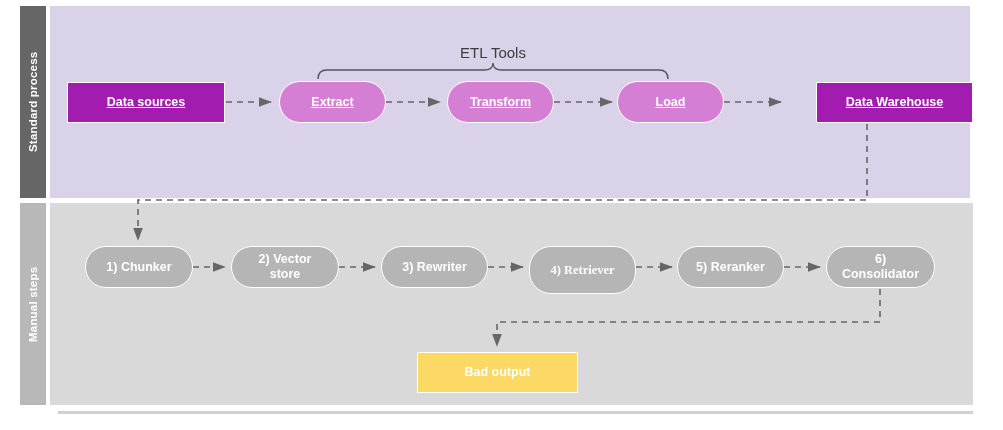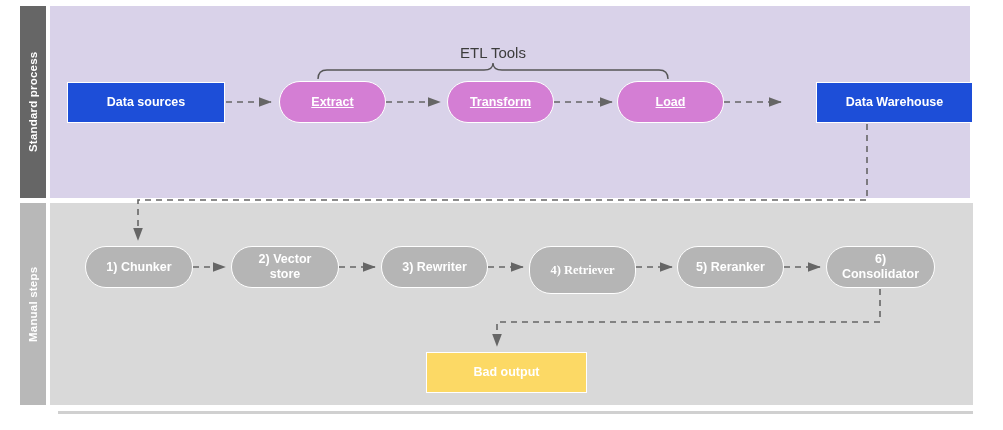--- a/index.html
+++ b/index.html
@@ -46,21 +46,21 @@
     text-align: center;
     box-sizing: border-box;
     font-weight: bold;
     font-size: 12.5px;
     line-height: 15px;
     color: #ffffff;
     border: 1.5px solid #ffffff;
   }
   .node.rect { border-radius: 0; }
   .node.pill { border-radius: 22px; }
-  .node.gray { background: #1d4ed8; }
+  .node.gray { background: #a21caf; text-decoration: underline; }
   .node.purple { background: #d47ed4; text-decoration: underline; }
   .node.lightgray { background: #b5b5b5; }
   .node.yellow { background: #fcd965; }
 
   .bracket-label {
     position: absolute;
     font-size: 15px;
     color: #3c3c3c;
     font-weight: normal;
     text-align: center;
@@ -140,15 +140,15 @@
   <div class="node pill lightgray" style="left:231px; top:246px; width:108px; height:42px; padding:0 18px;">2) Vector store</div>
 
   <div class="node pill lightgray" style="left:381px; top:246px; width:107px; height:42px;">3) Rewriter</div>
 
   <div class="node pill lightgray" style="left:529px; top:246px; width:107px; height:48px;font-family:Liberation Serif, serif;">4) Retriever</div>
 
   <div class="node pill lightgray" style="left:677px; top:246px; width:107px; height:42px;">5) Reranker</div>
 
   <div class="node pill lightgray" style="left:826px; top:246px; width:109px; height:42px; padding:16px 14px;">6) Consolidator</div>
 
-  <div class="node rect yellow" style="left:417px; top:352px; width:161px; height:41px;margin-left:9px;">Bad output</div>
+  <div class="node rect yellow" style="left:417px; top:352px; width:161px; height:41px;">Bad output</div>
 
 </div>
 
 </body></html>

